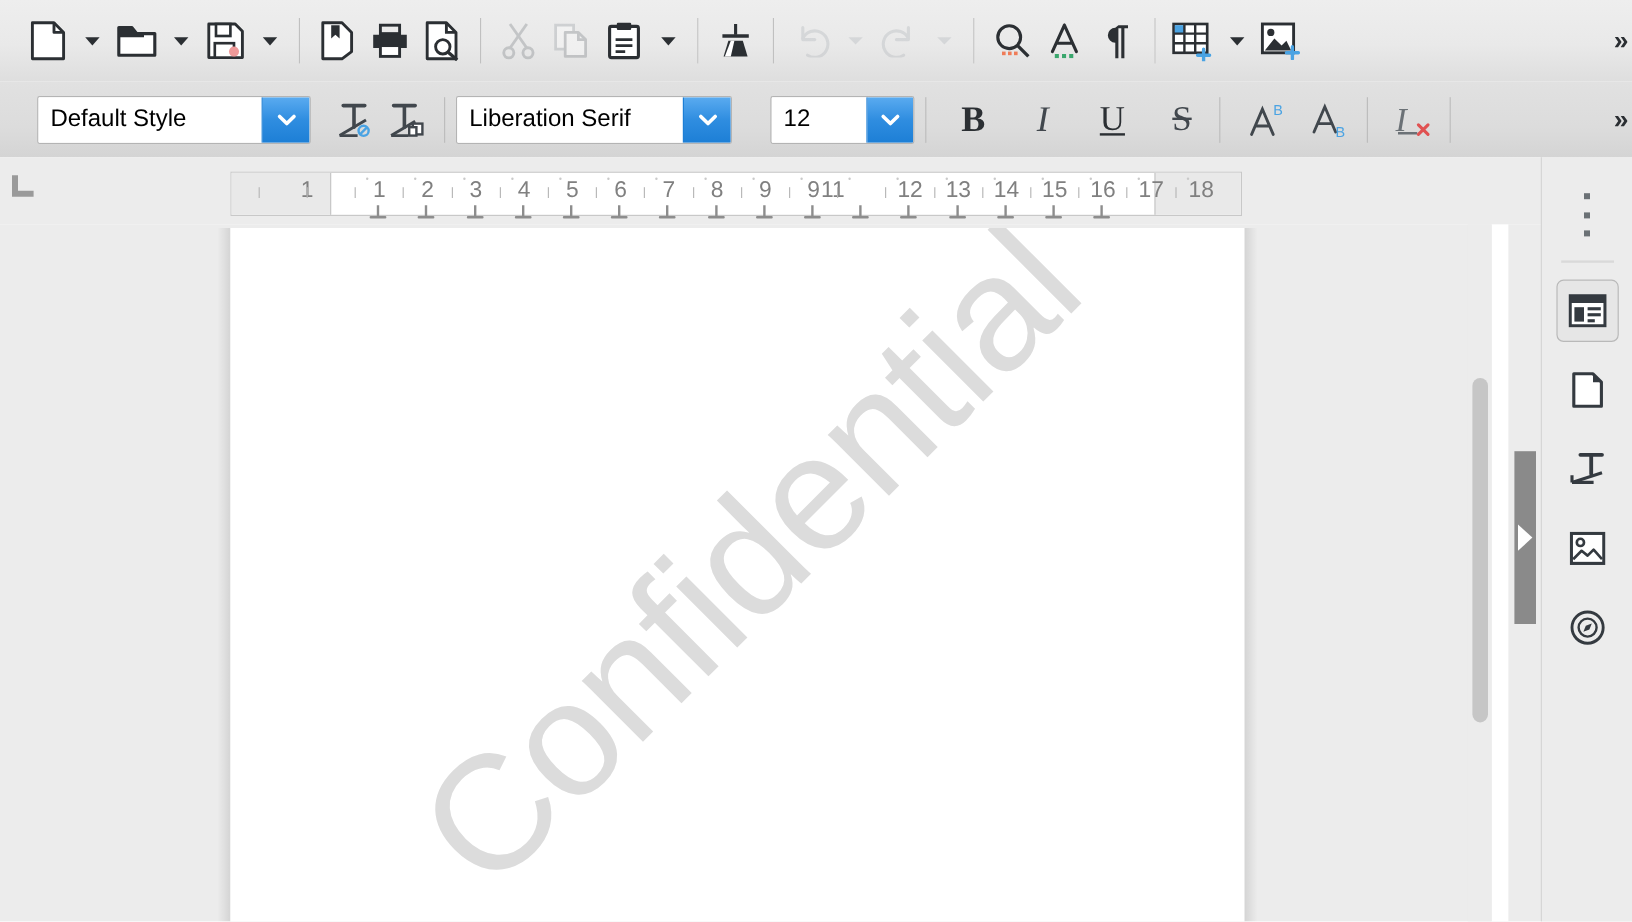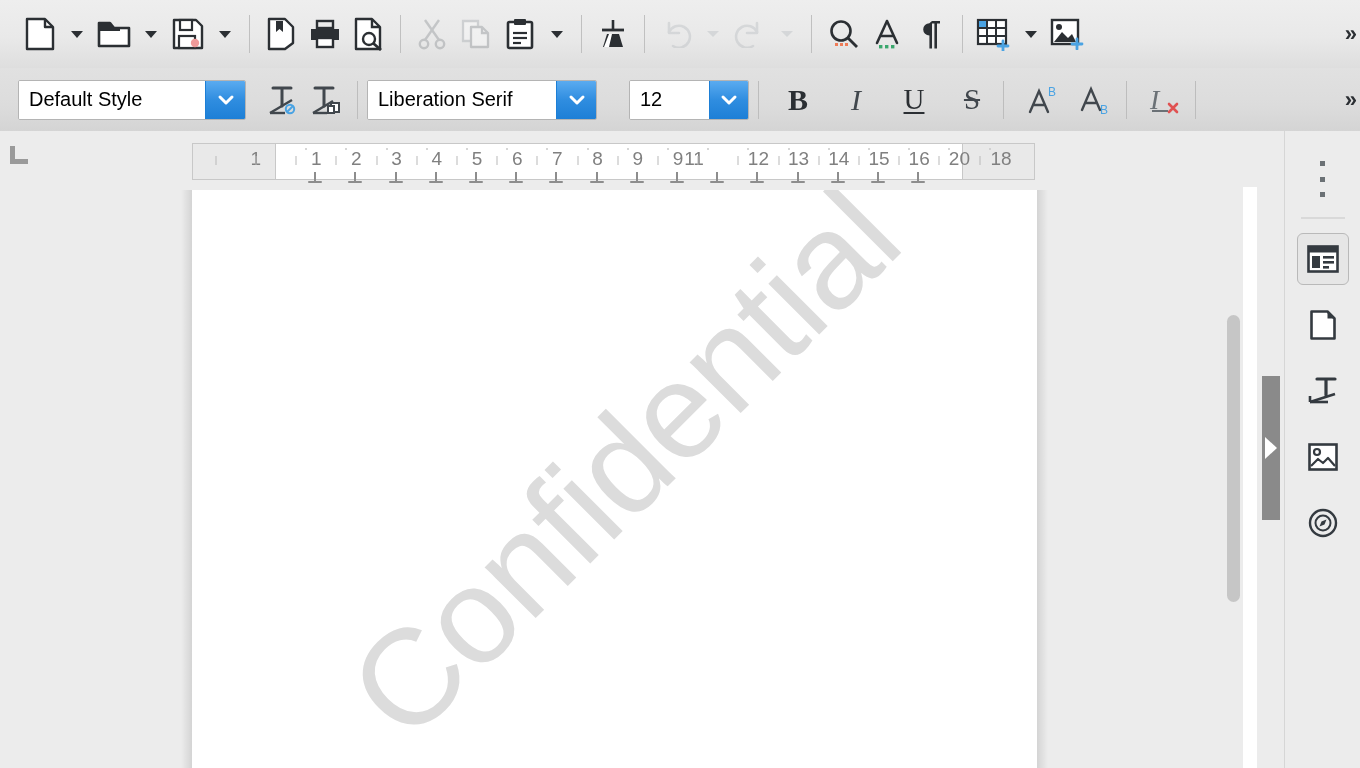--- a/index.html
+++ b/index.html
@@ -11,21 +11,21 @@
   }
   #app { position: relative; width:1360px; height:768px; }
 
   
   .toolbar {
     position: absolute; left:0; width:1360px;
     background: linear-gradient(to bottom, #eeeeee 0%, #e9e9e9 55%, #dedede 100%);
     display:flex; align-items:center;
   }
   #std-toolbar { top:0; height:68px; padding-left:18px; }
-  #fmt-toolbar { top:68px; height:63px; padding-left:18px;
+  #fmt-toolbar { top:68px; height:63px; padding-left:31px;
      background: linear-gradient(to bottom, #e1e1e1 0%, #dcdcdc 60%, #d4d4d4 100%); }
 
   .tb-btn {
     display:flex; align-items:center; justify-content:center;
     width:44px; height:46px; flex:0 0 auto;
     cursor:default;
   }
   .tb-btn.narrow { width:30px; }
   .tb-sep { width:1px; height:38px; background:#ffffff;
             border-left:1px solid #c0c0c0; flex:0 0 auto; margin:0 9px; }
@@ -465,21 +465,21 @@
           <div class="rdot" style="left: 595.55px;"></div>
           <div class="rnum" style="left: 645.8px;">14</div>
           <div class="rtick" style="left: 625.7px;"></div>
           <div class="rdot" style="left: 635.75px;"></div>
           <div class="rnum" style="left: 686px;">15</div>
           <div class="rtick" style="left: 665.9px;"></div>
           <div class="rdot" style="left: 675.95px;"></div>
           <div class="rnum" style="left: 726.2px;">16</div>
           <div class="rtick" style="left: 706.1px;"></div>
           <div class="rdot" style="left: 716.15px;"></div>
-          <div class="rnum" style="left: 766.4px;">20</div>
+          <div class="rnum" style="left: 766.4px;">17</div>
           <div class="rtick" style="left: 746.3px;"></div>
           <div class="rdot" style="left: 756.35px;"></div>
           <div class="rnum" style="left: 808px;">18</div>
           <div class="rtick" style="left: 786.5px;"></div>
           <div class="rdot" style="left: 796.55px;"></div>
           <div class="rtick" style="left: 62.9px;"></div>
           <div class="rtick" style="left: 22.7px;"></div>
         </div>
     </div>
 

